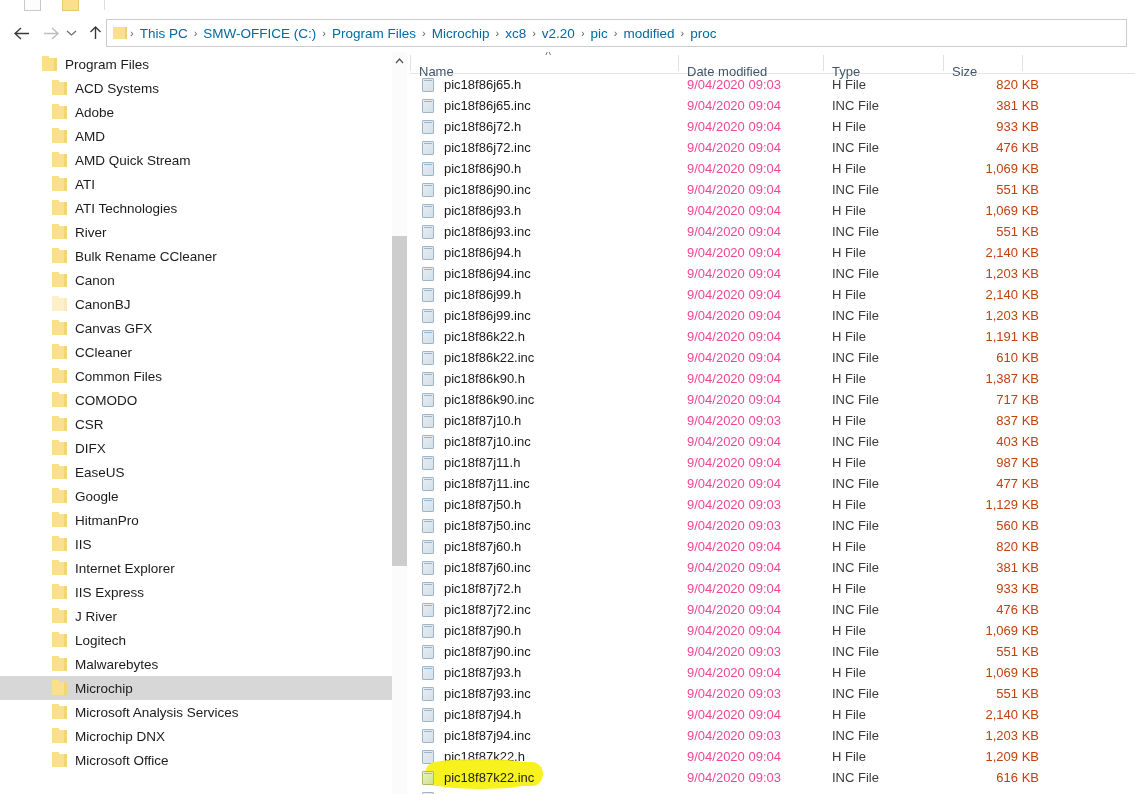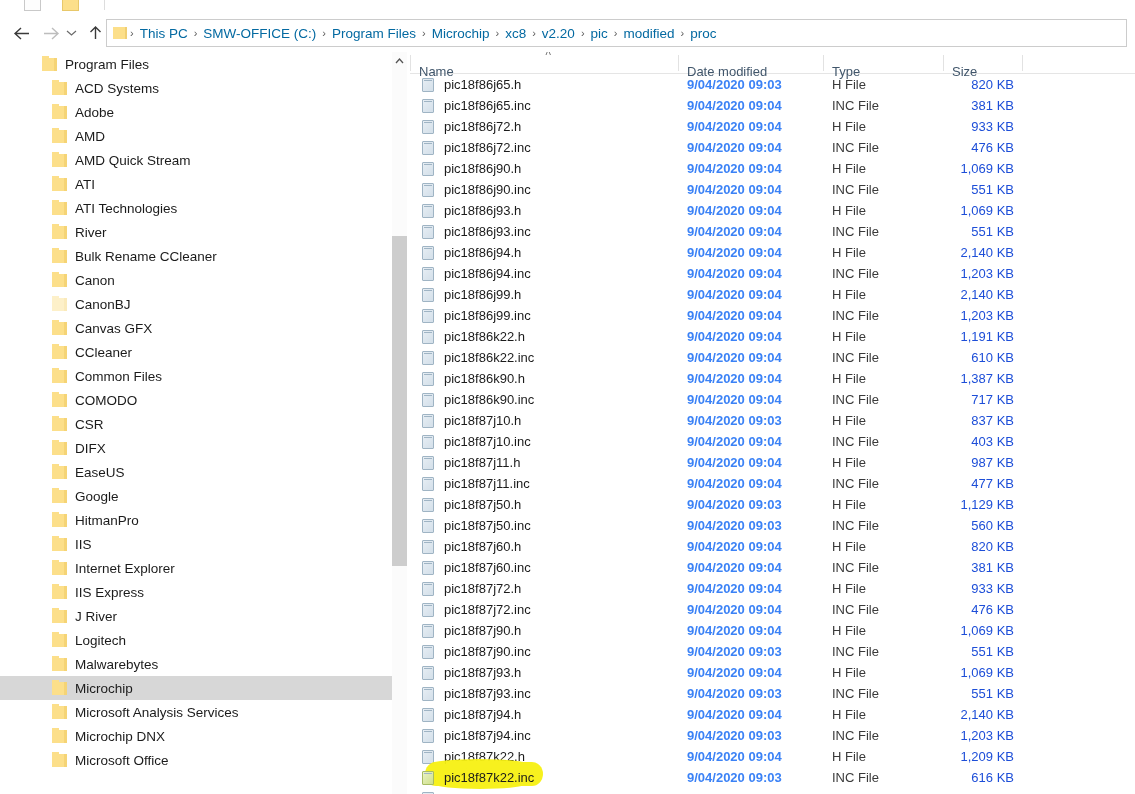--- a/index.html
+++ b/index.html
@@ -142,24 +142,24 @@
   .file-icon.highlighted-icon {
     background: linear-gradient(135deg, #eaf3c8 0%, #cfe08a 100%);
     border-color: #a7bc63;
   }
   .cell {
     position: absolute; top: 0; height: 21px;
     display: flex; align-items: center;
     font-size: 13px; color: #1b1b1b; white-space: nowrap;
   }
   .cell-name { left: 34px; }
-  .cell-date { left: 277px; color: #3b82f6; font-weight: bold; }
+  .cell-date { left: 277px; color: #ec4899; }
   .cell-type { left: 422px; color: #3a3a3a; }
-  .cell-size { left: 489px; width: 115px; justify-content: flex-end;
-               color: #1d4ed8; }
+  .cell-size { left: 514px; width: 115px; justify-content: flex-end;
+               color: #c2410c; }
 
   
   #highlight-blob {
     position: absolute; left: 425px; top: 762px;
     width: 118px; height: 24px;
     background: #f7f113;
     border-radius: 11px / 12px;
     z-index: 3;
     pointer-events: none;
     opacity: 0.95;

